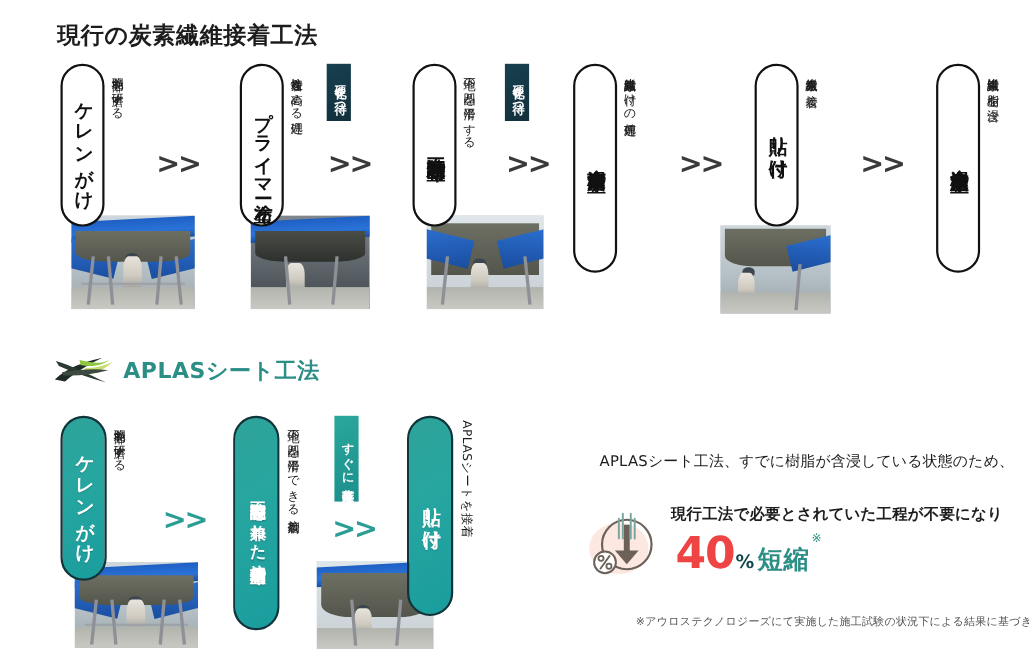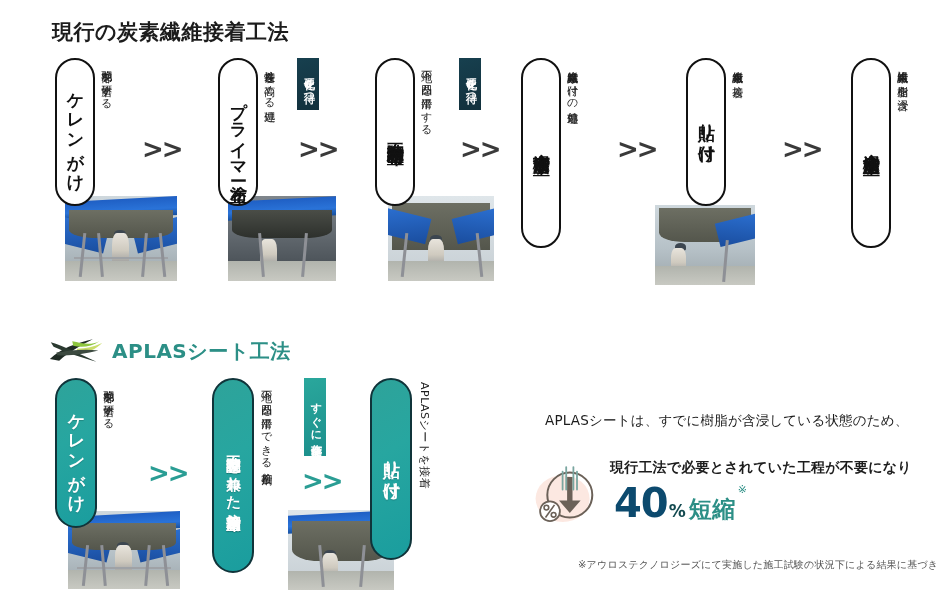--- a/index.html
+++ b/index.html
@@ -15,21 +15,21 @@
   .sec-title {
     position: absolute;
     font-size: 21px;
     font-weight: 700;
     color: #1c1c1c;
     letter-spacing: 0.5px;
     white-space: nowrap;
   }
   #title-current { left: 52px; top: 18px; }
 
-  .aplas-head { position:absolute; left:48px; top:334px; display:flex; align-items:center; gap:8px; }
+  .aplas-head { position:absolute; left:48px; top:320px; display:flex; align-items:center; gap:8px; }
   .aplas-logo { width: 56px; height: 34px; display:block; }
   .aplas-title {
     font-size: 20px; font-weight: 700; color:#2c8f86; letter-spacing:0.5px; white-space:nowrap;
   }
 
   
   .step { position: absolute; }
   .pill {
     position: relative;
     border-radius: 22px;
@@ -152,21 +152,21 @@
     font-size:14px; font-weight:700; color:#1d1d1d; letter-spacing:0.2px; white-space:nowrap;
   }
   .hl-line2 {
     position:absolute; left:78px; top:28px;
     display:flex; align-items:baseline; white-space:nowrap;
   }
   .hl-pre, .hl-post {
     font-size:23px; font-weight:700; color:#2c8f86; letter-spacing:0.5px;
   }
   .hl-num {
-    font-size:40px; font-weight:700; color:#0c4a6e; line-height:1;
+    font-size:40px; font-weight:700; color:#ef4444; line-height:1;
     letter-spacing:-1px; margin:0 1px 0 4px;text-align:right;
   }
   .hl-pct { font-size:17px; font-weight:700; color:#12494f; margin-right:3px; }
   .hl-ast { font-size:11px; color:#2c8f86; align-self:flex-start; margin-left:2px; }
 
   .footnote {
     position: absolute;
     left: 578px; top: 558px;
     font-size: 10px;
     color: #555;
@@ -310,21 +310,21 @@
       <div class="deck" style="top:14%;height:50%;"></div>
       <div class="helmet" style="left:34%;top:50%;"></div>
       <div class="worker" style="left:32%;top:54%;height:40%;"></div>
       <div class="ground"></div>
         <div class="scaf2"></div>
         <div class="scaf3"></div>
     </div>
   </div>
 
   <div class="desc">
-    <div>APLASシートは、すでに樹脂が含浸している状態のため、</div>
+    <div>APLASシート工法、すでに樹脂が含浸している状態のため、</div>
   </div>
 
   <div class="highlight">
     <svg class="hl-icon" viewBox="0 0 80 80">
       <ellipse cx="34" cy="44" rx="30" ry="26" fill="#fbe4dc" opacity="0.85"></ellipse>
       <circle cx="42" cy="40" r="25" fill="none" stroke="#6b6158" stroke-width="2.2"></circle>
       <path d="M42 20 L42 52" stroke="#6b6158" stroke-width="6" fill="none"></path>
       <path d="M30 46 L42 60 L54 46 Z" fill="#6b6158"></path>
       <path d="M34 14 L34 34 M38 9 L38 34 M46 9 L46 34 M50 14 L50 34" stroke="#7aa6a0" stroke-width="2" stroke-linecap="round" fill="none"></path>
       <circle cx="20" cy="58" r="11" fill="#ffffff" stroke="#6b6158" stroke-width="2"></circle>

